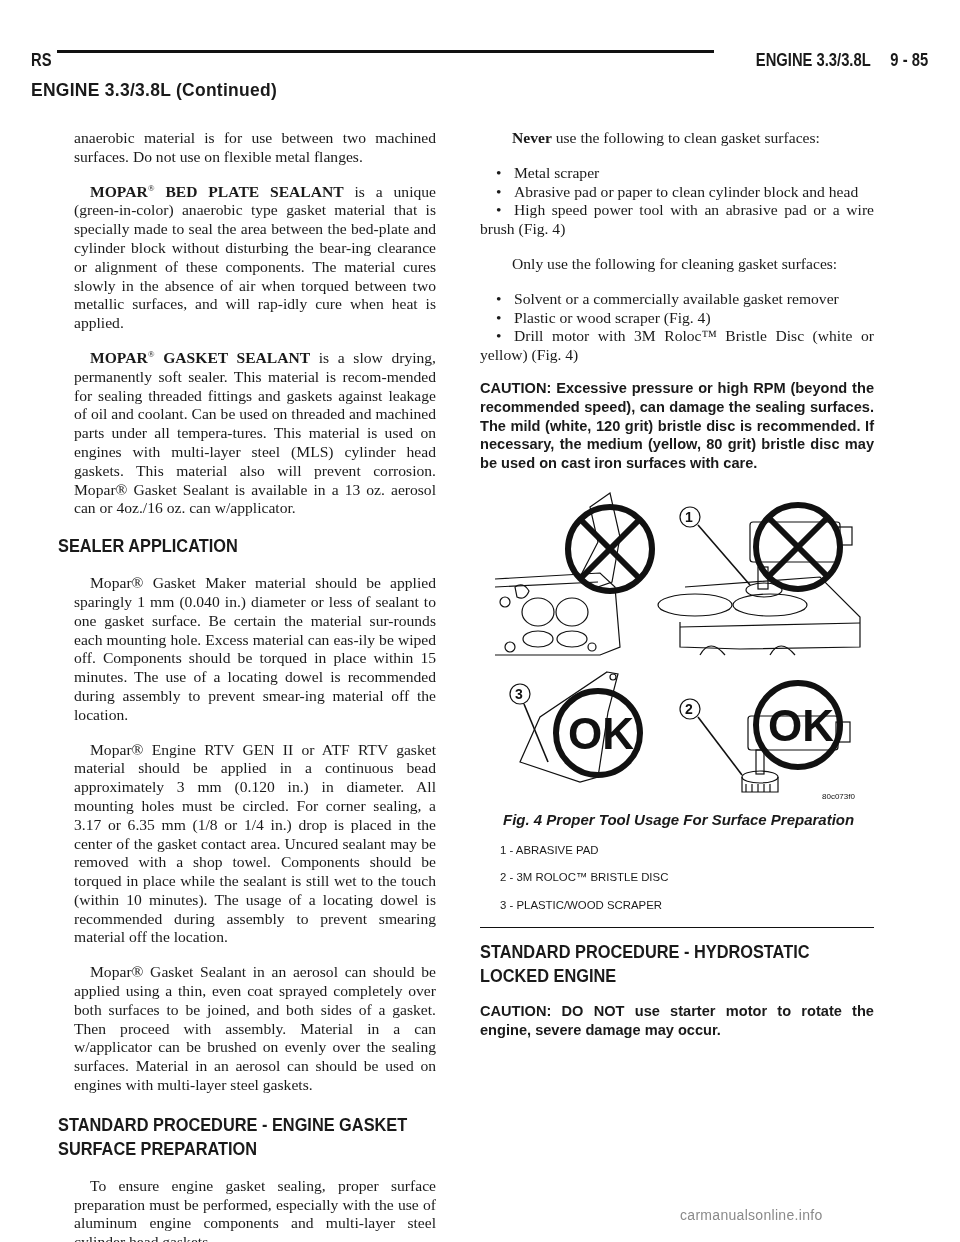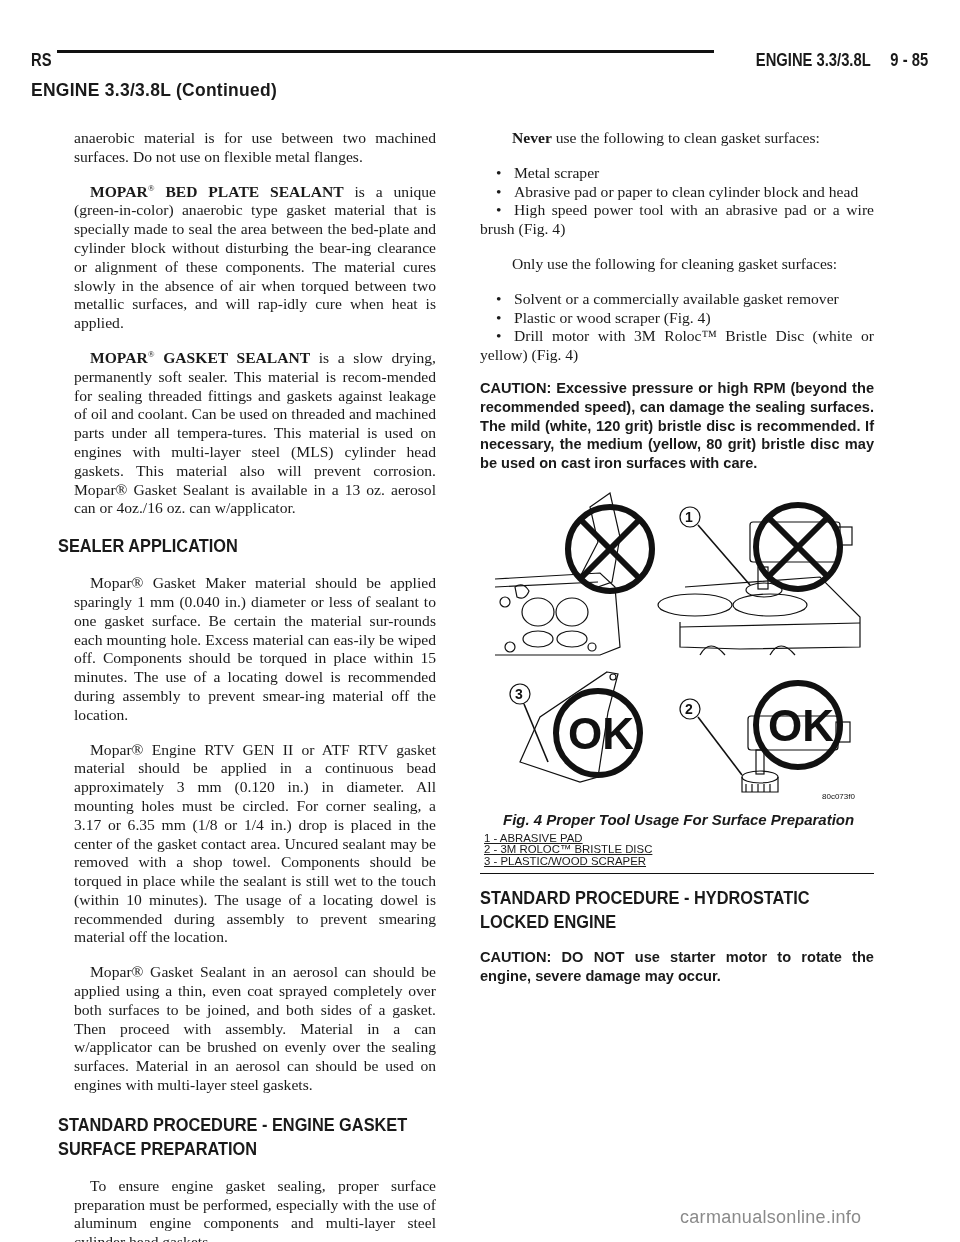--- a/index.html
+++ b/index.html
@@ -22,24 +22,24 @@
   .sup { font-size: 9px; vertical-align: super; line-height: 0; }
 
   .h2 { font-family: "Liberation Sans", sans-serif; font-weight: bold; font-size: 19px; line-height: 24px; margin: 16px 0 0 0; text-align: left; transform: scaleX(0.86); transform-origin: left; white-space: nowrap; }
   .note { font-family: "Liberation Sans", sans-serif; font-weight: bold; font-size: 14.6px; line-height: 18.8px; margin: 14px 0 12px 0; }
   .bullet { margin: 0; text-indent: 16px; }
   .bullet .dot { display: inline-block; width: 18px; text-indent: 0; }
 
   .figure { position: relative; height: 320px; margin-top: 14px; }
   .figcap { font-family: "Liberation Sans", sans-serif; font-weight: bold; font-style: italic; font-size: 15px; line-height: 18px; margin: 4px 0 2px 23px; }
   .legend { font-family: "Liberation Sans", sans-serif; font-size: 11.4px; line-height: 11.4px; margin: 4px 0 0 4px; }
-  .legend div { margin: 0; text-decoration: underline; }
+  .legend div { margin: 16px; }
   .figrule { height: 1px; background: #111; margin-top: 6px; }
 
-  .watermark { position: absolute; left: 680px; top: 1207px; font-family: "Liberation Sans", sans-serif; font-size: 18px; color: #8a8a8a; letter-spacing: 0.3px; }
+  .watermark { position: absolute; left: 680px; top: 1207px; font-family: "Liberation Sans", sans-serif; font-size: 14px; color: #8a8a8a; letter-spacing: 0.3px; }
 </style>
 </head>
 <body>
 
 <div class="hdr">
   <span class="rs">RS</span>
   <span class="rule"></span>
   <span class="right">
     <span>ENGINE 3.3/3.8L</span><span class="pg">9 - 85</span>
   </span>

